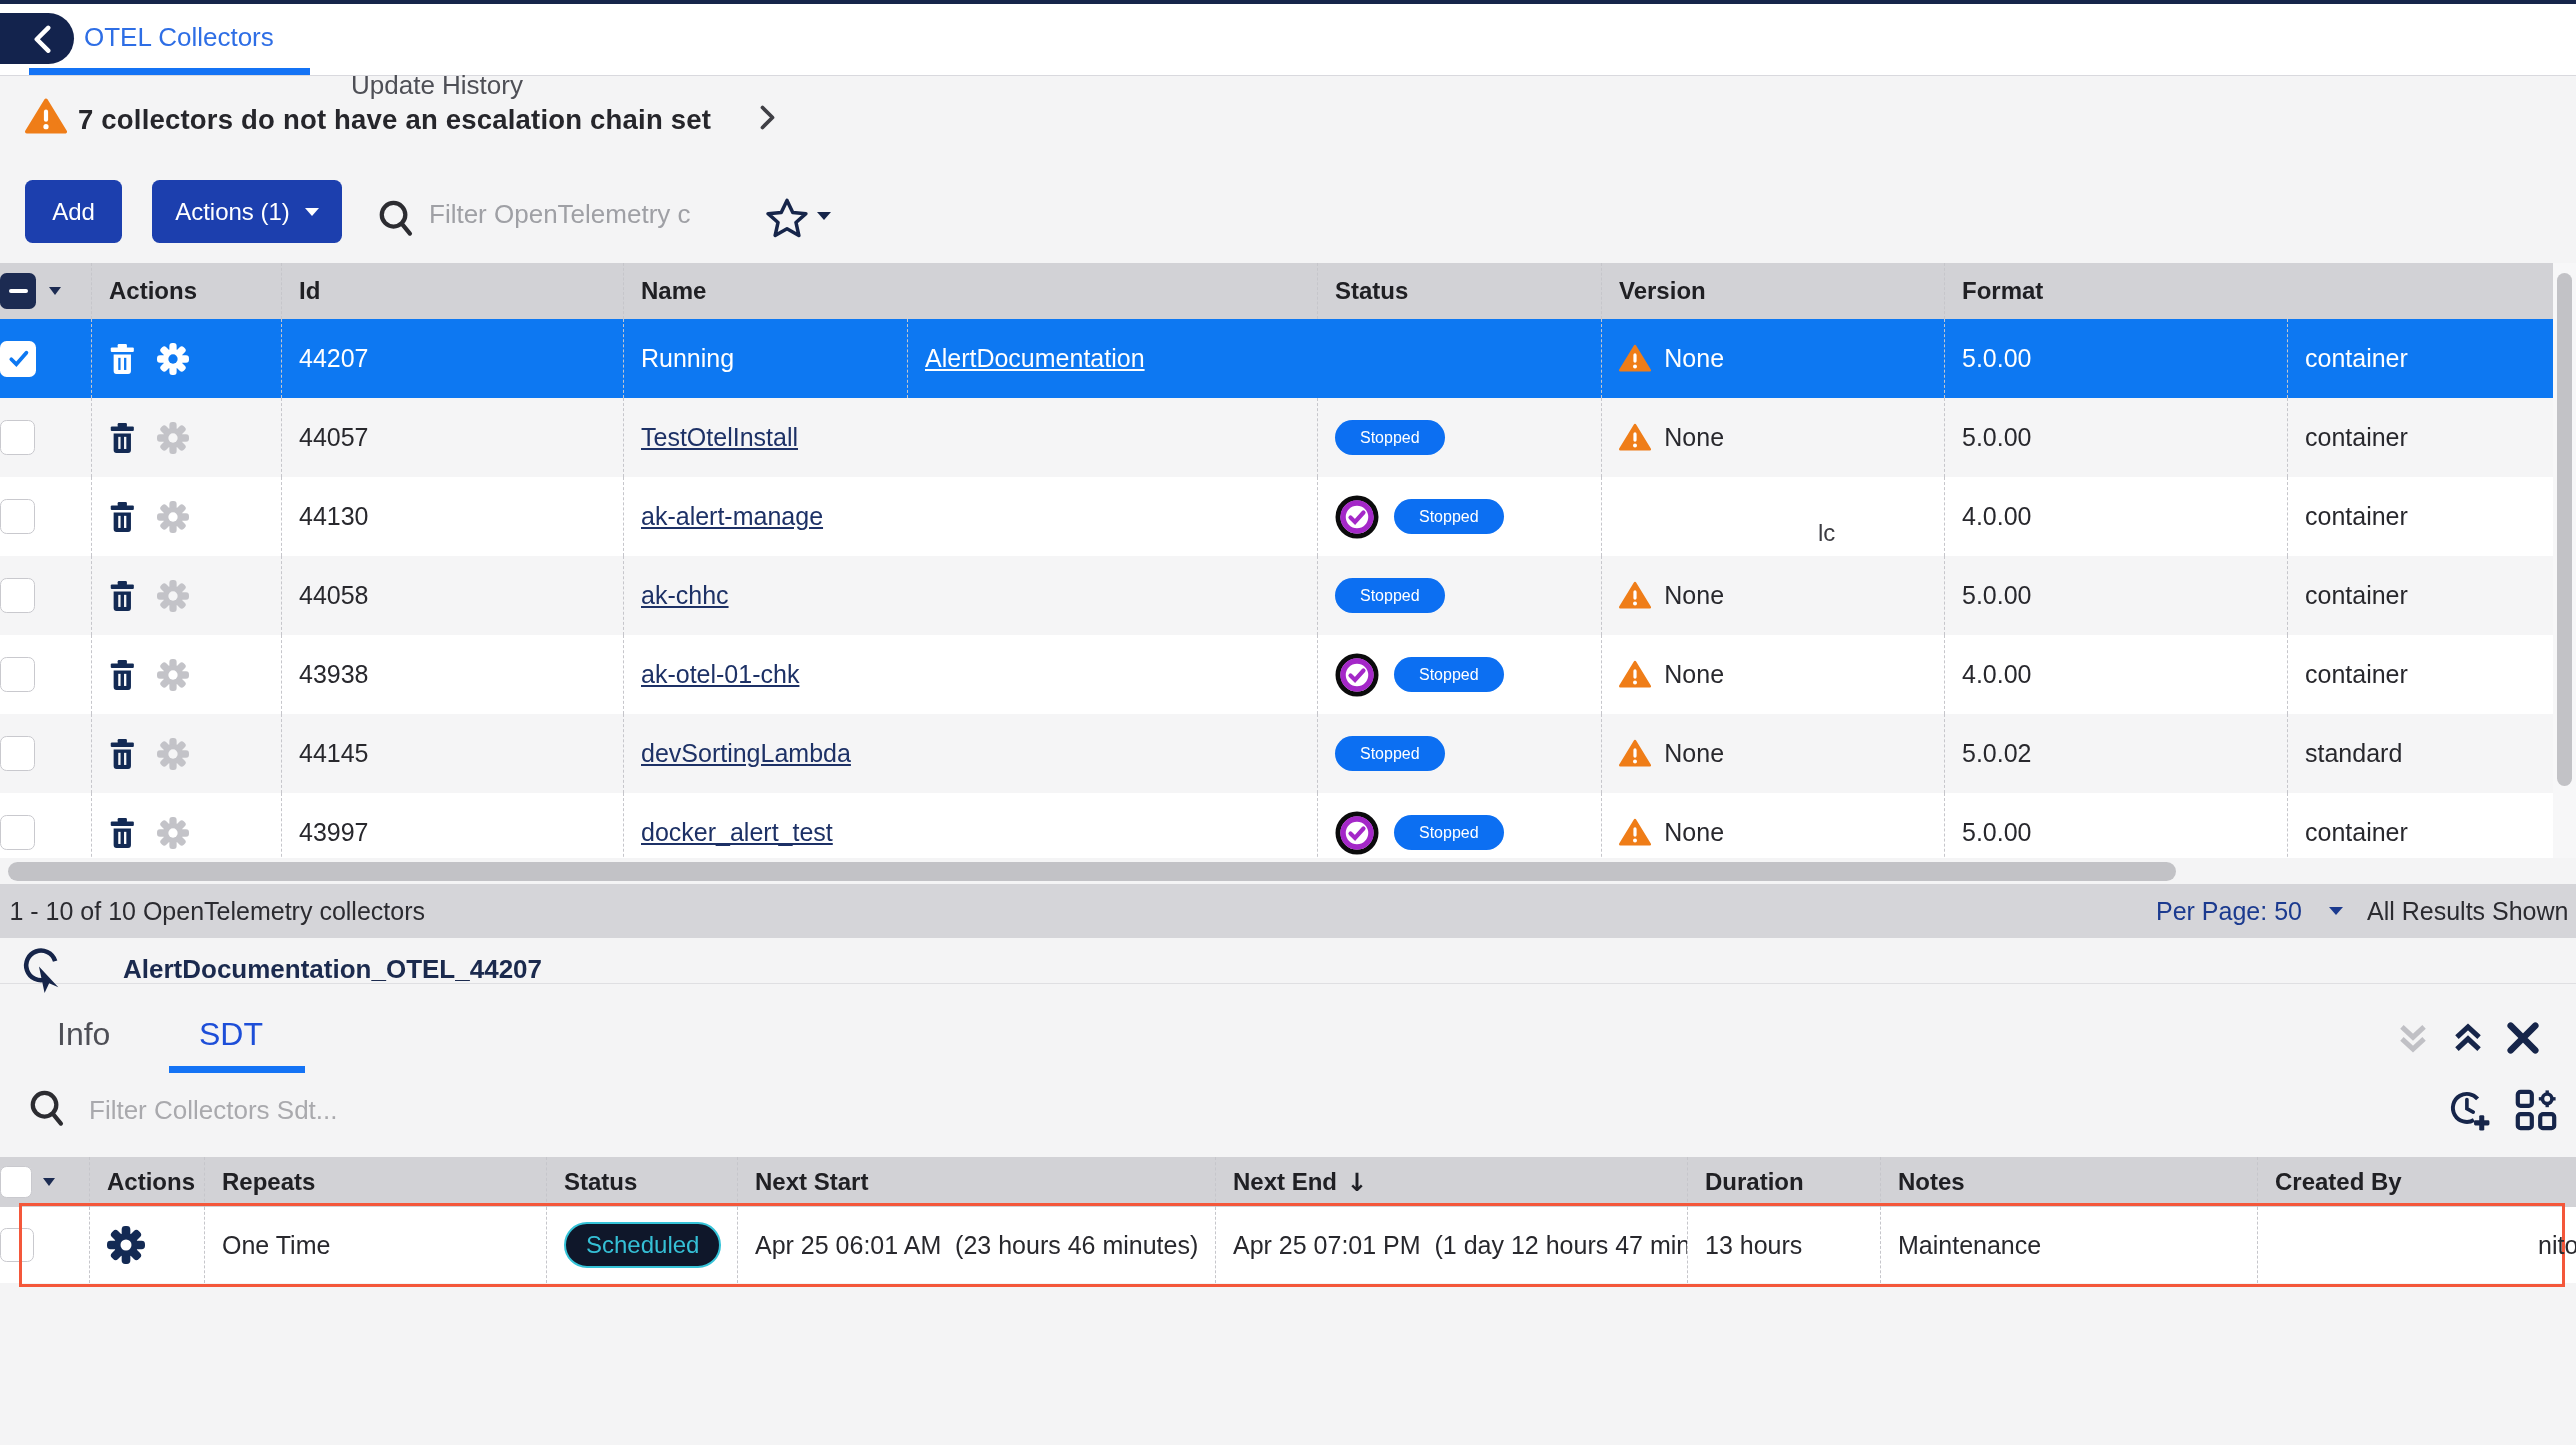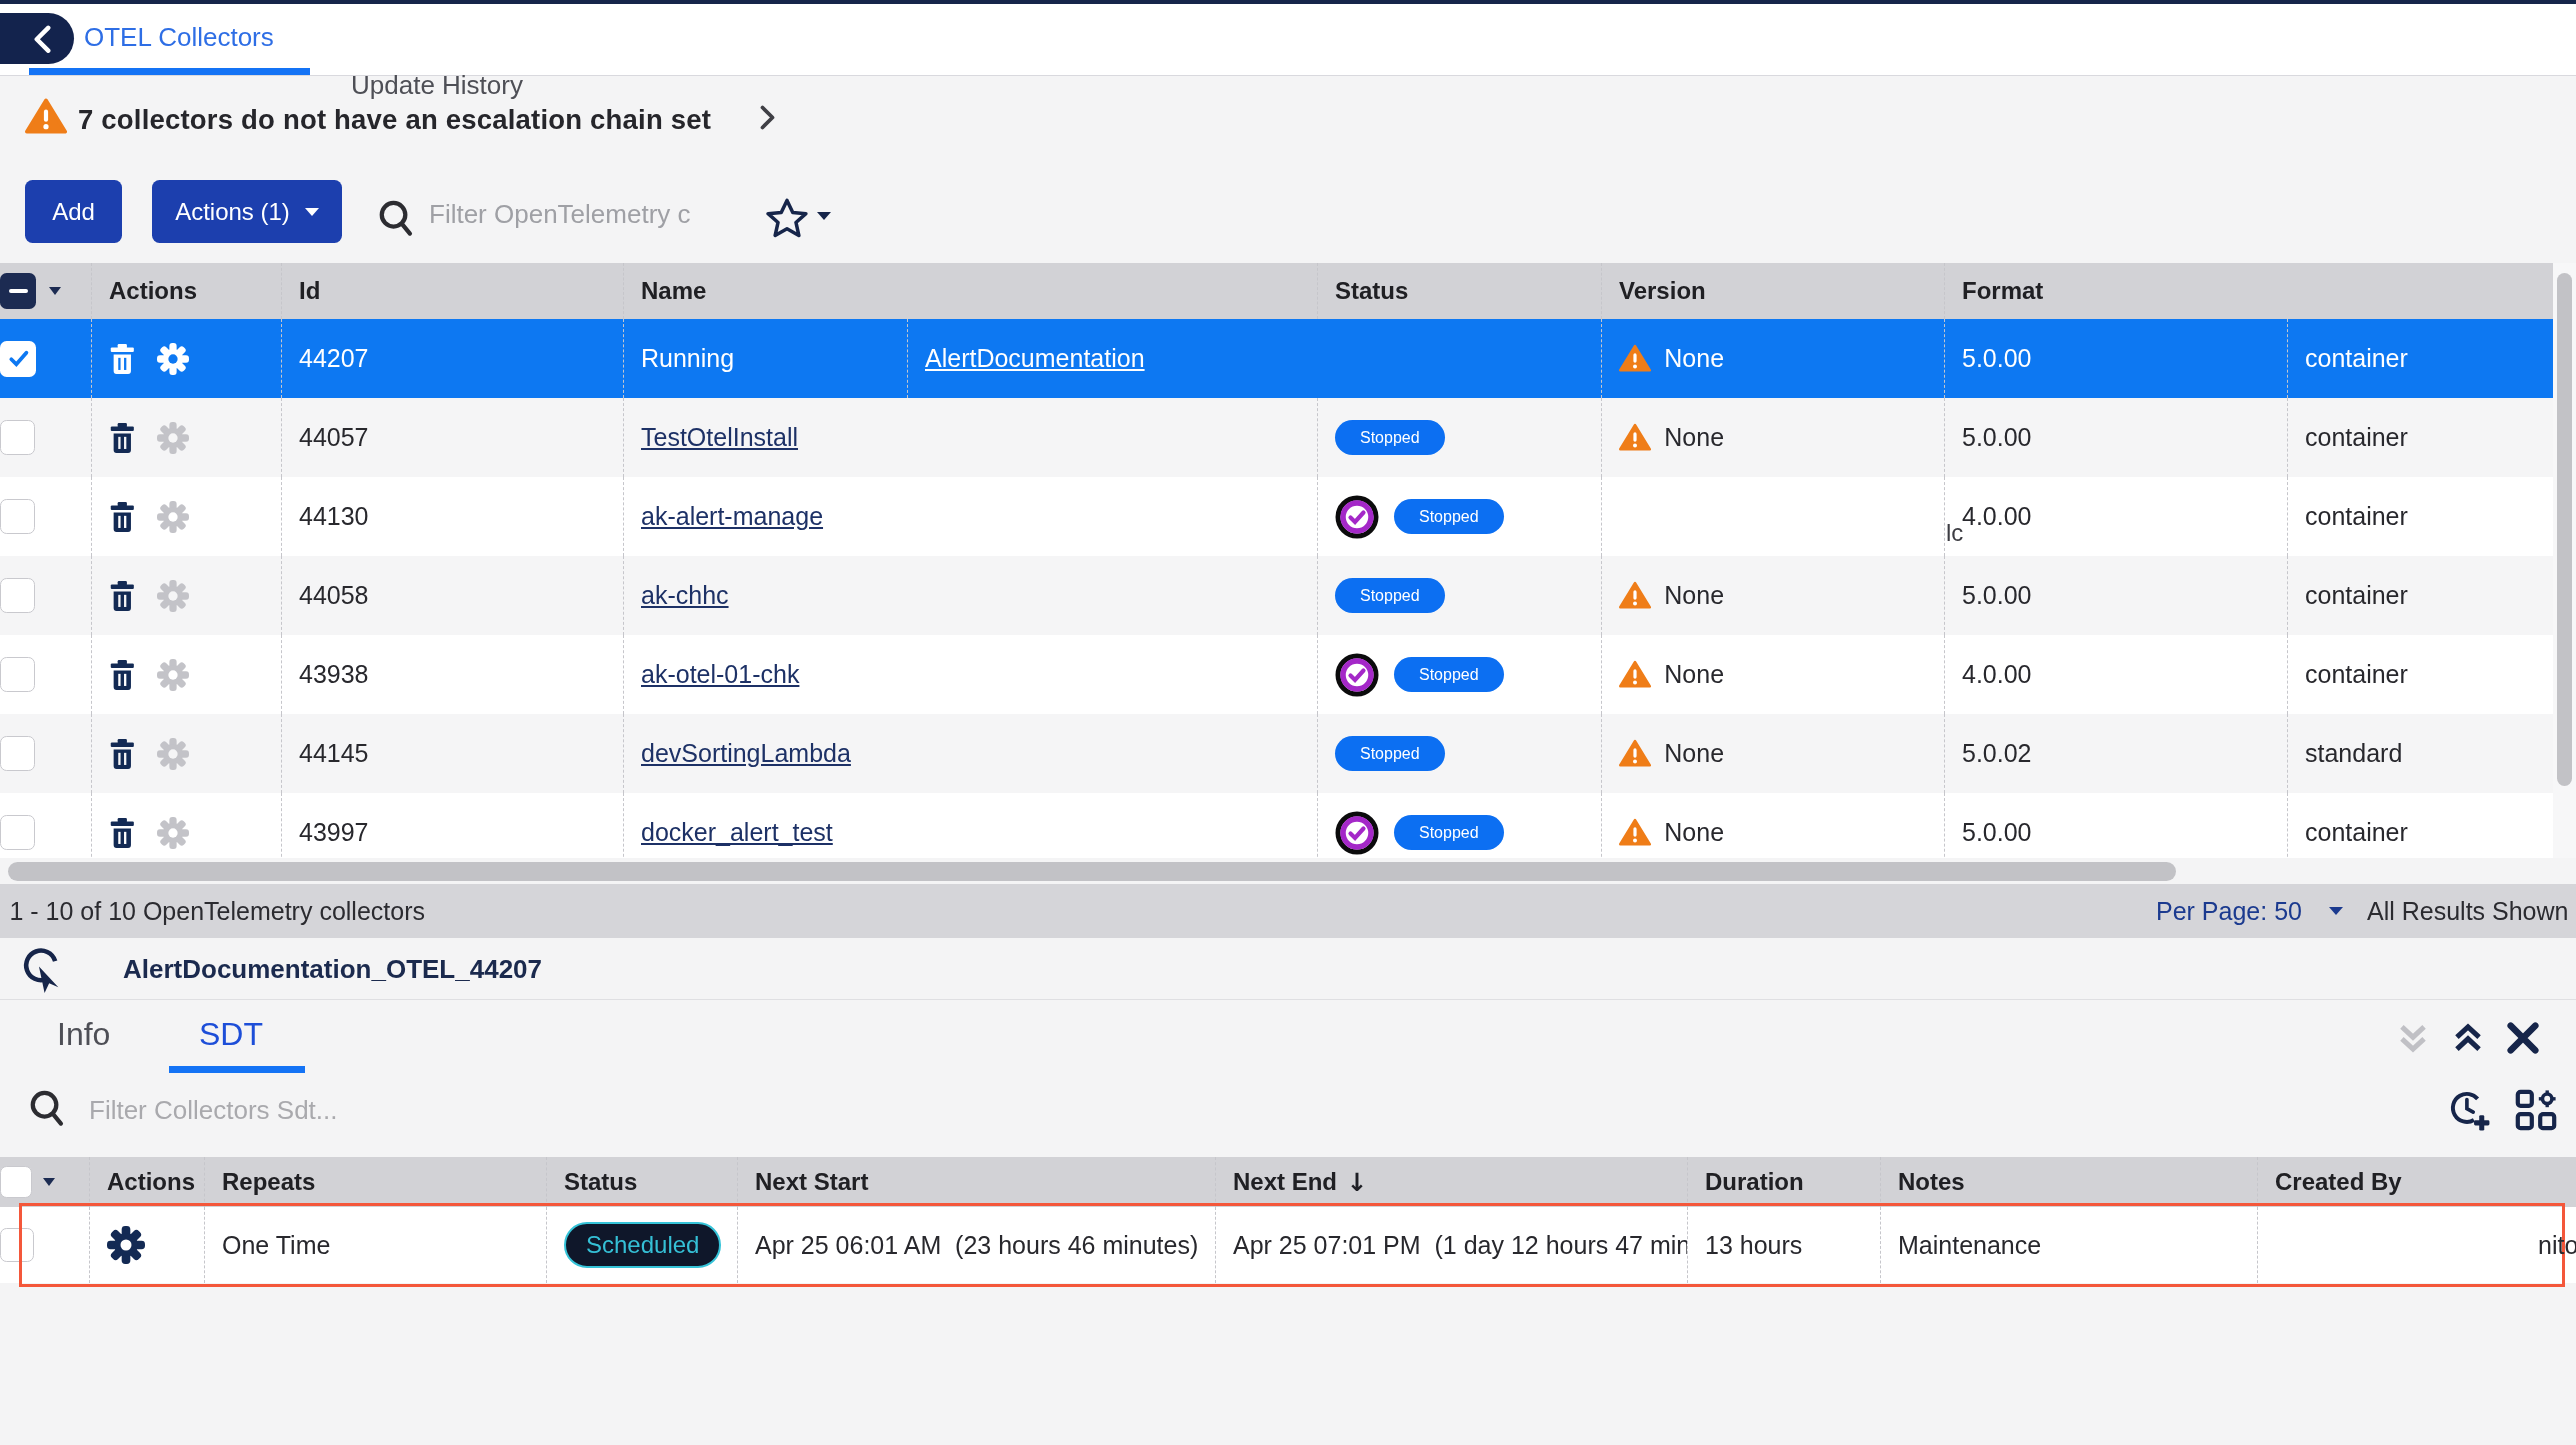--- a/index.html
+++ b/index.html
@@ -62,38 +62,38 @@
   .checkbox{ width:35px; height:35px; border:1.9px solid #c9c9ce; border-radius:6.6px; background:#fff; }
   .checkbox-header{ width:36px; height:36px; border-radius:6.6px; background:#1c2b52; display:flex;
                     align-items:center; justify-content:center; }
   .checkbox-header .minus{ width:19px; height:4.7px; background:#fff; border-radius:1.9px; }
   .checkbox-checked{ width:36px; height:36px; border-radius:6.6px; background:#fff; display:flex;
                      align-items:center; justify-content:center; }
   .hdr-caret{ color:#1c2b52; margin-left:13.3px; border-left-width:6.6px; border-right-width:6.6px; border-top-width:8.5px; }
   .pill{ background:#0c6ff2; color:#fff; border-radius:949px; padding:8.5px 25px; font-size:16px; white-space:nowrap; }
   .trash{ color:#132a54; } .gear{ color:#c3c3c8; }
   .row-selected .trash, .row-selected .gear{ color:#ffffff; }
-  .stray-lc{ position:absolute; left:1946px; top:519px; font-size:24px; color:#3c3c42; z-index:3; }
+  .stray-lc{ position:absolute; left:1818px; top:519px; font-size:24px; color:#3c3c42; z-index:3; }
 
   
   .hscroll{ position:absolute; left:0; top:858px; width:2576px; height:26.6px; background:#f4f4f5; }
   .hscroll .thumb{ position:absolute; left:7.6px; top:3.8px; width:2168px; height:19px; border-radius:9.5px; background:#c2c2c6; }
   .vscroll{ position:absolute; left:2553px; top:263px; width:23px; height:595px; background:#f7f7f8; }
   .vscroll .thumb{ position:absolute; left:3.8px; top:9.5px; width:15px; height:513px; border-radius:7.6px; background:#c2c2c6; }
 
   
   .pg{ position:absolute; left:0; top:884px; width:2576px; height:54px; background:#d5d5d9;
        display:flex; align-items:center; font-size:25px; color:#2b2b30; }
   .pg .summary{ margin-left:9.5px; }
   .pg .perpage{ position:absolute; left:2156px; color:#1b3a8f; display:flex; align-items:center; gap:26.6px; cursor:pointer; }
   .pg .perpage .caret{ border-left-width:7.6px; border-right-width:7.6px; border-top-width:8.5px; }
   .pg .allres{ position:absolute; left:2367px; }
 
   
-  .detail-head{ position:absolute; left:0; top:938px; width:2576px; height:62px; border-bottom:0.9px solid #dfdfe2; }
+  .detail-head{ position:absolute; left:0; top:938px; width:2576px; height:46px; border-bottom:0.9px solid #dfdfe2; }
   .collector-ico{ position:absolute; left:19px; top:7.6px; }
   .detail-title{ position:absolute; left:123px; top:0; height:62px; line-height:62px; font-size:26px;
                  font-weight:700; color:#1b2a4e; }
   .dtab{ position:absolute; top:1000px; height:68px; line-height:68px; font-size:32px; text-align:left; }
   .dtab-underline{ position:absolute; left:169px; top:1066px; width:136px; height:6.6px; background:#1473f5; }
   .panel-icons{ position:absolute; top:1022px; display:flex; align-items:center; gap:23px; }
   .filter-row-ico{ position:absolute; top:1089px; }
   .sdt-filter-input{ position:absolute; left:89px; top:1089px; width:570px; height:42px; background:transparent;
                      border:none; outline:none; font-family:inherit; font-size:26px; color:#3a3a40; }
   .sdt-filter-input::placeholder{ color:#a9a9ad; }

